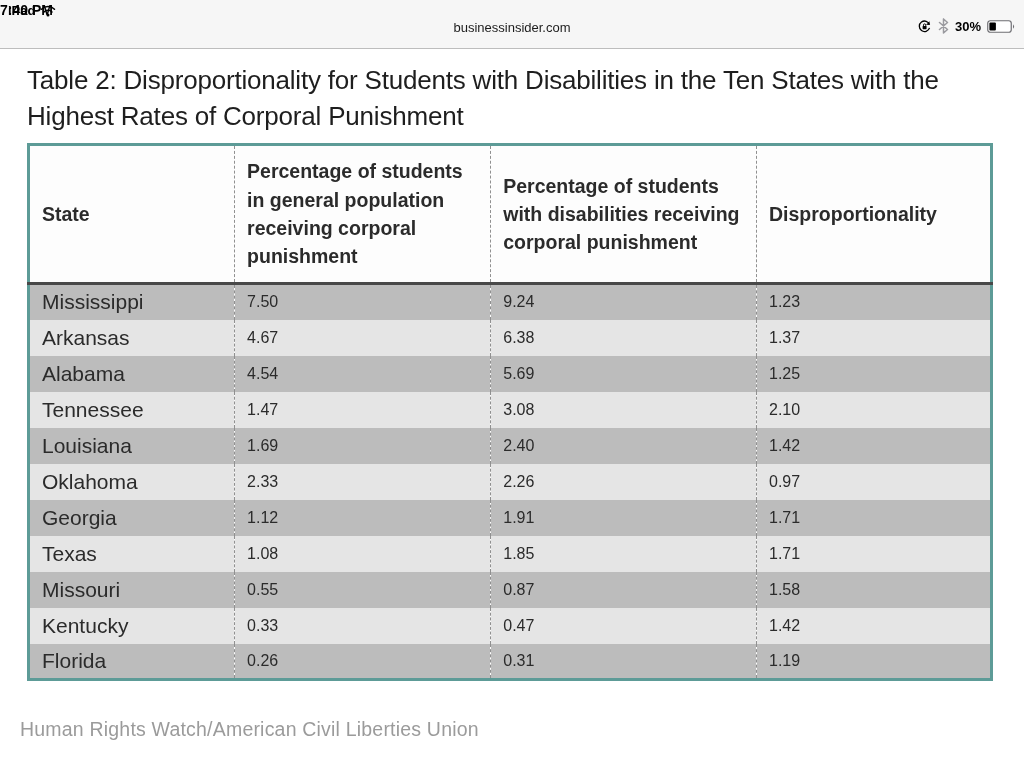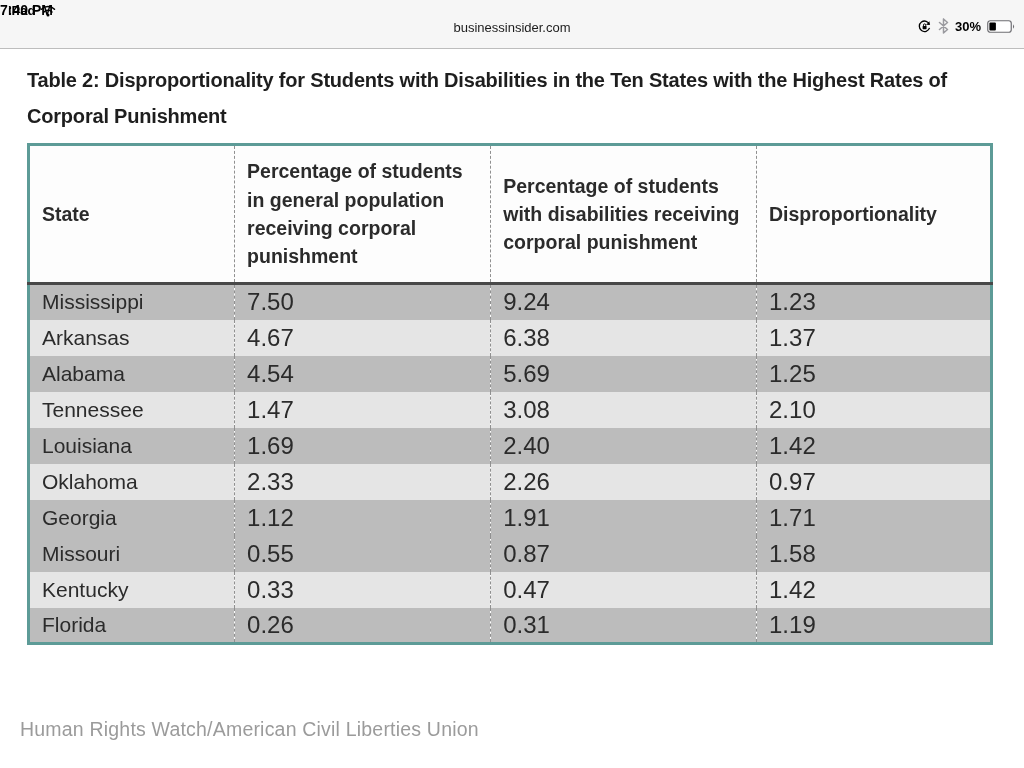--- a/index.html
+++ b/index.html
@@ -35,21 +35,21 @@
   .sb-right {
     position: absolute; right: 9px; top: 18px;
     display: flex; align-items: center; gap: 6px;
     font-size: 13px; font-weight: bold; color: #000;
   }
   .icon svg { display: block; }
 
   
   .page-title {
     position: absolute; left: 27px; top: 62px; width: 968px;
-    font-size: 20px; font-weight: bold; color: #1e1e1e;
+    font-size: 26px; font-weight: normal; color: #1e1e1e;
     line-height: 36px; letter-spacing: -0.2px;
   }
 
   .table-wrap { position: absolute; left: 27px; top: 143px; width: 966px; }
   table.data-table {
     width: 100%; table-layout: fixed; border-collapse: collapse;
     border: 3px solid #5d9b97;
     background: #fdfdfd;
   }
   col.c1 { width: 21.4%; }
@@ -64,21 +64,21 @@
     font-size: 19.5px; font-weight: bold; color: #2b2b2b;
     line-height: 1.45;
     border-bottom: 3px solid #484848;
     background: #fdfdfd;
   }
   thead th + th, tbody td + td { border-left: 1px dashed #909090; }
 
   tbody td {
     height: 36px;
     padding: 0 12px;
-    font-size: 24px; color: #2b2b2b;
+    font-size: 16px; color: #2b2b2b;
     white-space: nowrap; overflow: hidden;
   }
   tbody td.state { font-size: 21px; }
   tbody tr.stripe td { background: #bcbcbc; }
   tbody tr.plain  td { background: #e5e5e5; }
 
   .source-caption {
     position: absolute; left: 20px; top: 718px;
     font-size: 19.5px; color: #9b9b9b; letter-spacing: 0.2px;
   }
@@ -180,20 +180,26 @@
     <td>2.33</td>
     <td>2.26</td>
     <td>0.97</td>
   </tr>
         <tr class="stripe">
     <td class="state">Georgia</td>
     <td>1.12</td>
     <td>1.91</td>
     <td>1.71</td>
   </tr>
+        <tr class="plain">
+    <td class="state">Texas</td>
+    <td>1.08</td>
+    <td>1.85</td>
+    <td>1.71</td>
+  </tr>
         <tr class="stripe">
     <td class="state">Missouri</td>
     <td>0.55</td>
     <td>0.87</td>
     <td>1.58</td>
   </tr>
         <tr class="plain">
     <td class="state">Kentucky</td>
     <td>0.33</td>
     <td>0.47</td>

